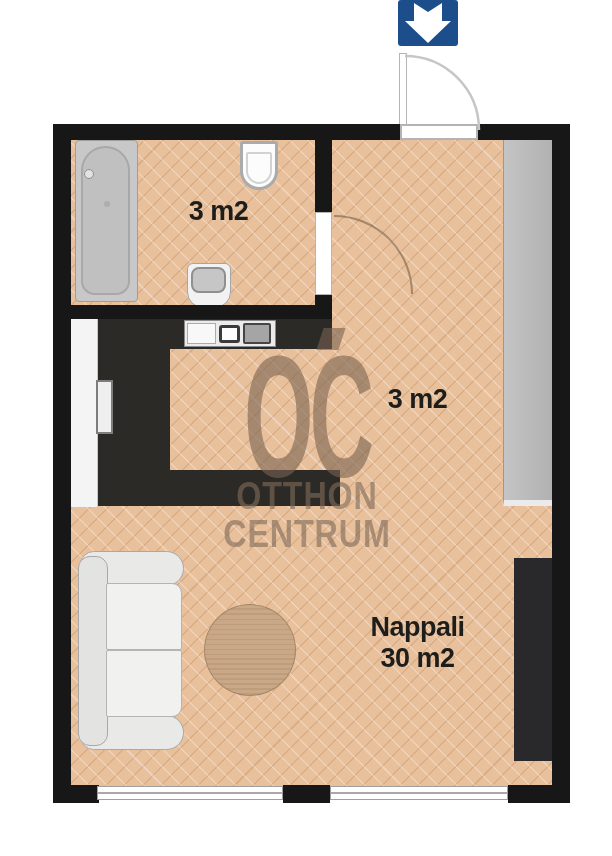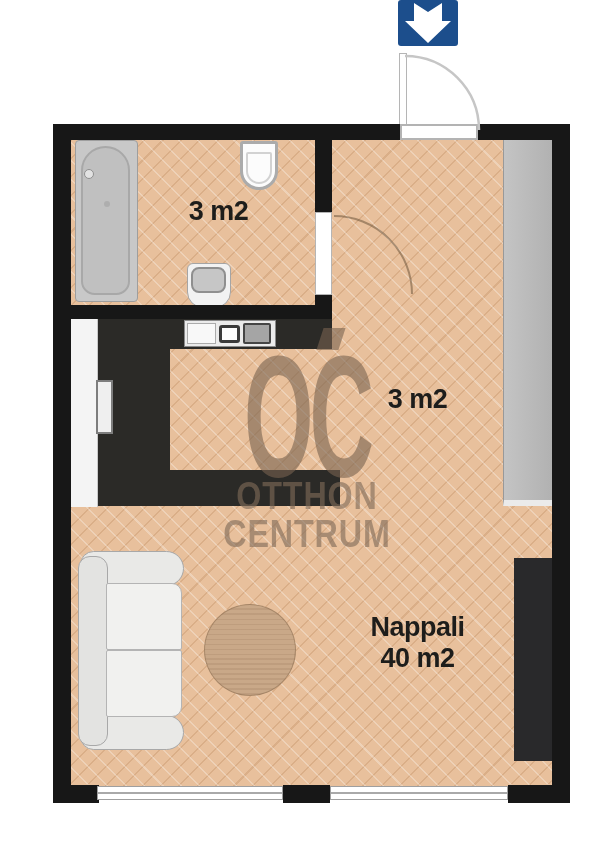--- a/index.html
+++ b/index.html
@@ -137,16 +137,16 @@
   <div class="wm wm-word" style="left:187px; top:519px; width:240px;">CENTRUM</div>
 
   <div class="label" style="left:131px; top:196px; width:175px;">
     <span>3 m2</span>
   </div>
   <div class="label" style="left:330px; top:384px; width:175px;">
     <span>3 m2</span>
   </div>
   <div class="label" style="left:330px; top:612px; width:175px;">
     <span>Nappali</span>
-    <span>40 m2</span>
+    <span>30 m2</span>
   </div>
 
 </div>
 
 </body></html>

